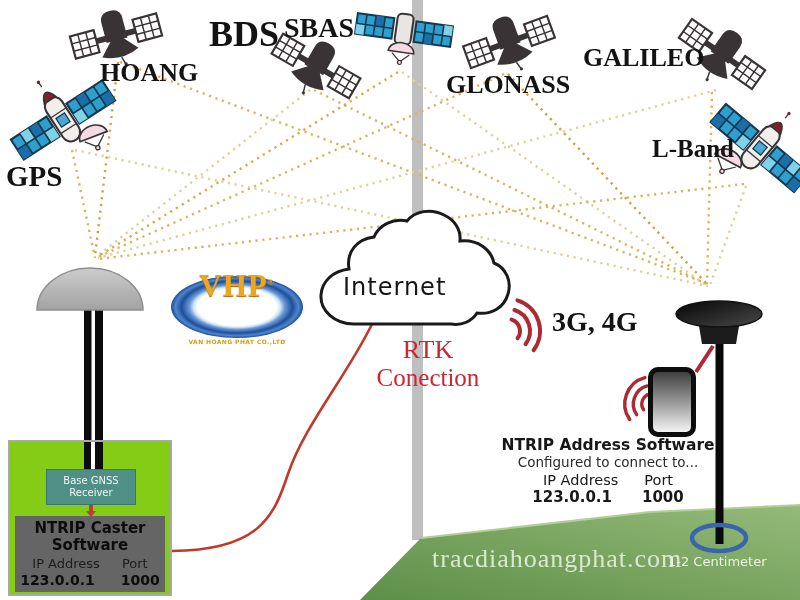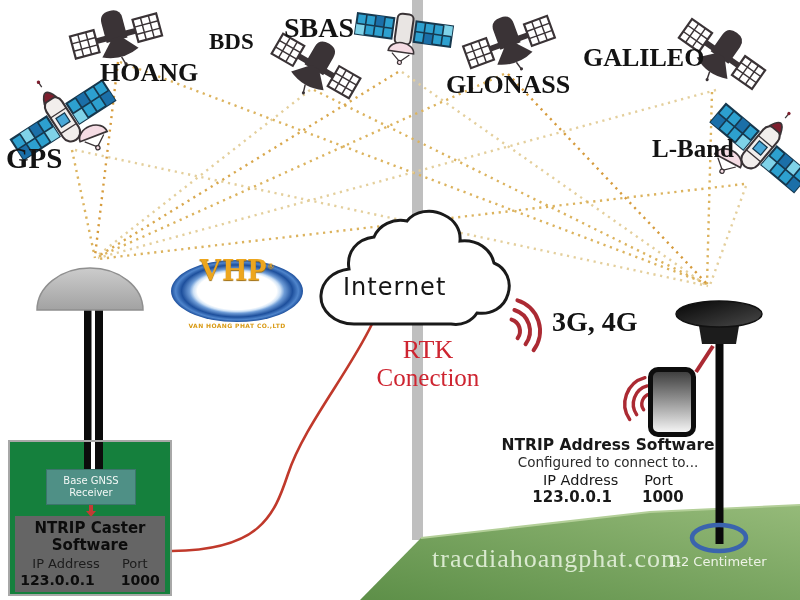--- a/index.html
+++ b/index.html
@@ -1,46 +1,46 @@
 <!DOCTYPE html>
 <html><head>
 <meta charset="utf-8">
 <style>
   html,body{margin:0;padding:0;background:#888;}
   #stage{position:relative;width:800px;height:600px;background:#ffffff;overflow:hidden;
          font-family:"DejaVu Sans",sans-serif;margin:0 auto;}
   #bg{position:absolute;left:0;top:0;width:800px;height:600px;}
 
   .sat-label{position:absolute;font-family:"Liberation Serif",serif;font-weight:bold;color:#131313;white-space:nowrap;}
-  .lbl-gps{left:6px;top:142px;font-size:29px;}
+  .lbl-gps{left:6px;top:160px;font-size:29px;}
   .lbl-qzss{left:100px;top:58px;font-size:26px;}
-  .lbl-bds{left:209px;top:29px;font-size:23px;}
+  .lbl-bds{left:209px;top:13px;font-size:36px;}
   .lbl-sbas{left:284px;top:12px;font-size:28px;}
   .lbl-glonass{left:446px;top:70px;font-size:26px;}
   .lbl-galileo{left:583px;top:43px;font-size:26px;}
   .lbl-lband{left:652px;top:135px;font-size:25px;}
   .lbl-3g4g{left:552px;top:306px;font-size:28px;}
 
   .internet-label{position:absolute;left:343px;top:273px;width:146px;
     font-family:"DejaVu Sans",sans-serif;font-size:24px;color:#151515;letter-spacing:1px;}
 
   .rtk-block{position:absolute;left:357px;top:320px;width:142px;text-align:center;
     font-family:"Liberation Serif",serif;font-weight:normal;color:#ce2531;margin-top:16px;}
   .rtk-line1{font-size:26px;line-height:28px;}
   .rtk-line2{font-size:25px;line-height:27px;}
 
-  .vhp-logo{position:absolute;left:171px;top:260px;width:132px;height:62px;border-radius:50%;
+  .vhp-logo{position:absolute;left:171px;top:276px;width:132px;height:62px;border-radius:50%;
     background:radial-gradient(closest-side,#ffffff 0 60%,#cfe2f6 66%,#6d9bd6 72%,#1d4f9c 84%,#4f85cc 93%,#1d4f9c 100%);
     display:flex;flex-direction:column;align-items:center;justify-content:center;gap:37px;}
   .vhp-text{font-family:"Liberation Serif",serif;font-weight:bold;font-size:31px;line-height:28px;
     color:#eda61e;text-shadow:0 1px 1px #a06c08;letter-spacing:1px;}
   .vhp-reg{font-size:8px;vertical-align:super;}
   .vhp-sub{font-size:6px;color:#d99a14;letter-spacing:.4px;margin-top:0px;font-weight:bold;}
 
-  .base-box{position:absolute;left:8px;top:440px;width:164px;height:156px;background:#15803d;
+  .base-box{position:absolute;left:8px;top:440px;width:164px;height:156px;background:#84cc16;
     border:2px solid #a8a8a8;box-sizing:border-box;}
   .base-pole-in{position:absolute;left:74px;top:0px;width:19px;height:28px;
     background:linear-gradient(to right,#0c0c0c 0 7px,#ffffff 7px 11px,#0c0c0c 11px 19px);}
   .gnss-box{position:absolute;left:36px;top:27px;width:90px;height:36px;background:#4f9086;
     border:1px solid #3c756c;box-sizing:border-box;color:#f2f7f5;font-size:10px;line-height:12px;
     text-align:center;padding-top:5px;}
   .red-arrow{position:absolute;left:79px;top:63px;width:4px;height:6px;background:#c23b35;}
   .red-arrow::after{content:'';position:absolute;top:6px;left:-3px;width:0;height:0;
     border:5px solid transparent;border-top:6px solid #c23b35;}
   .caster-box{position:absolute;left:5px;top:74px;width:150px;height:76px;background:#656565;

